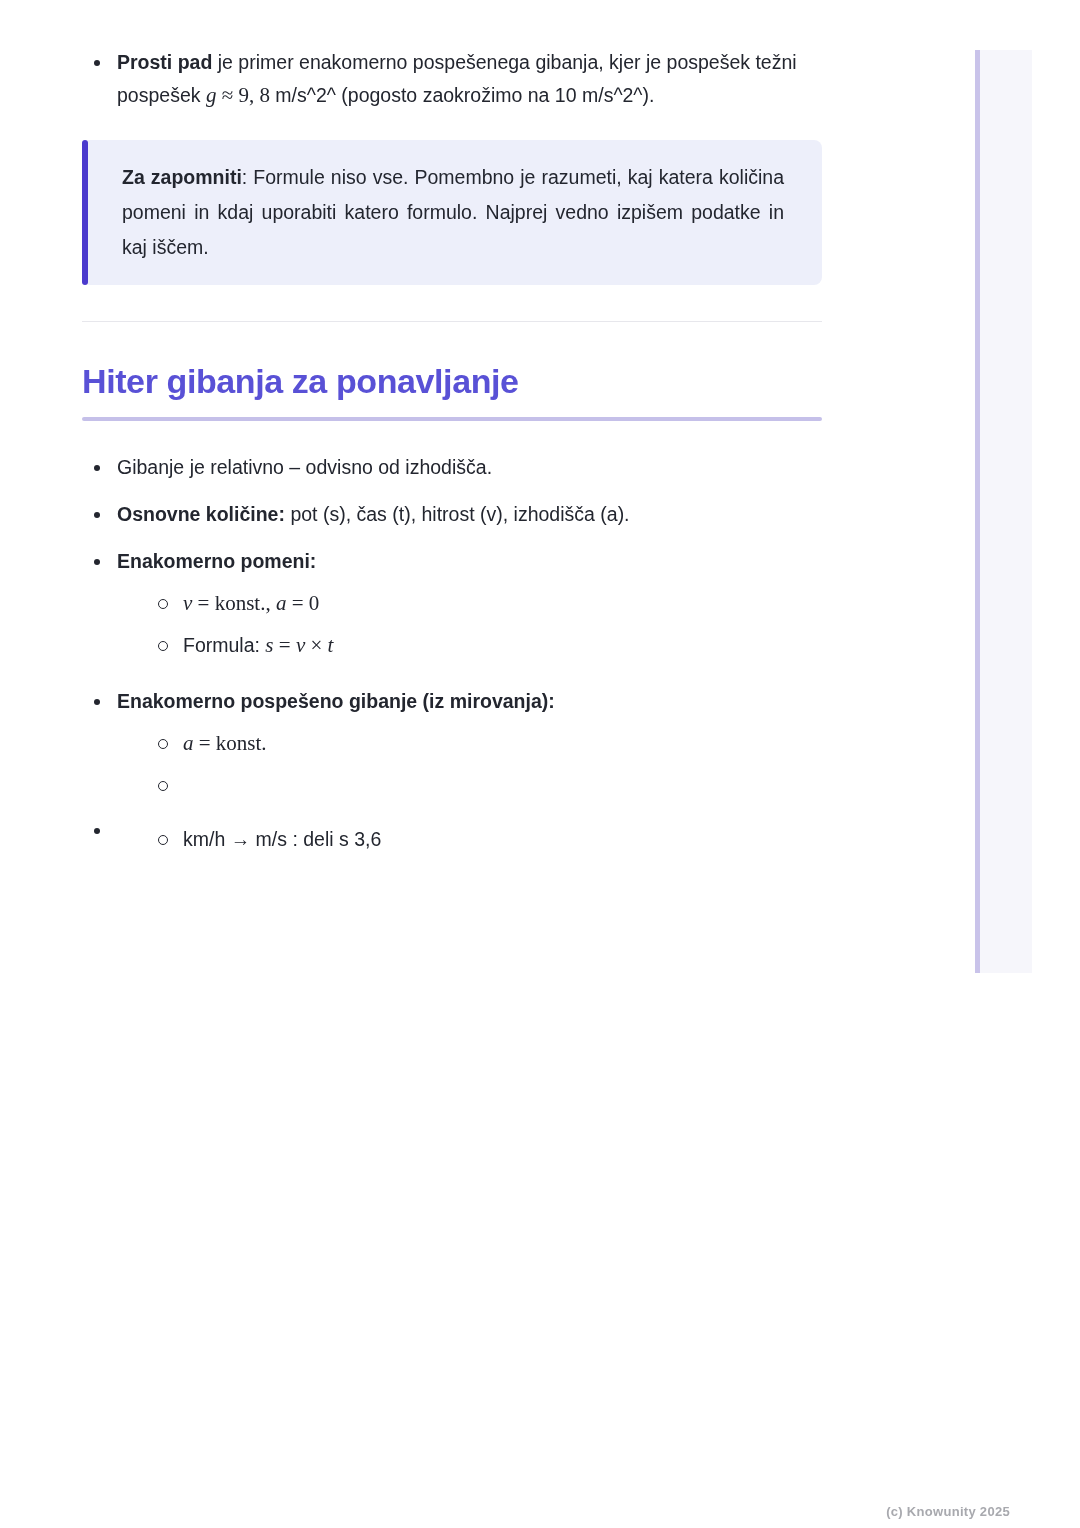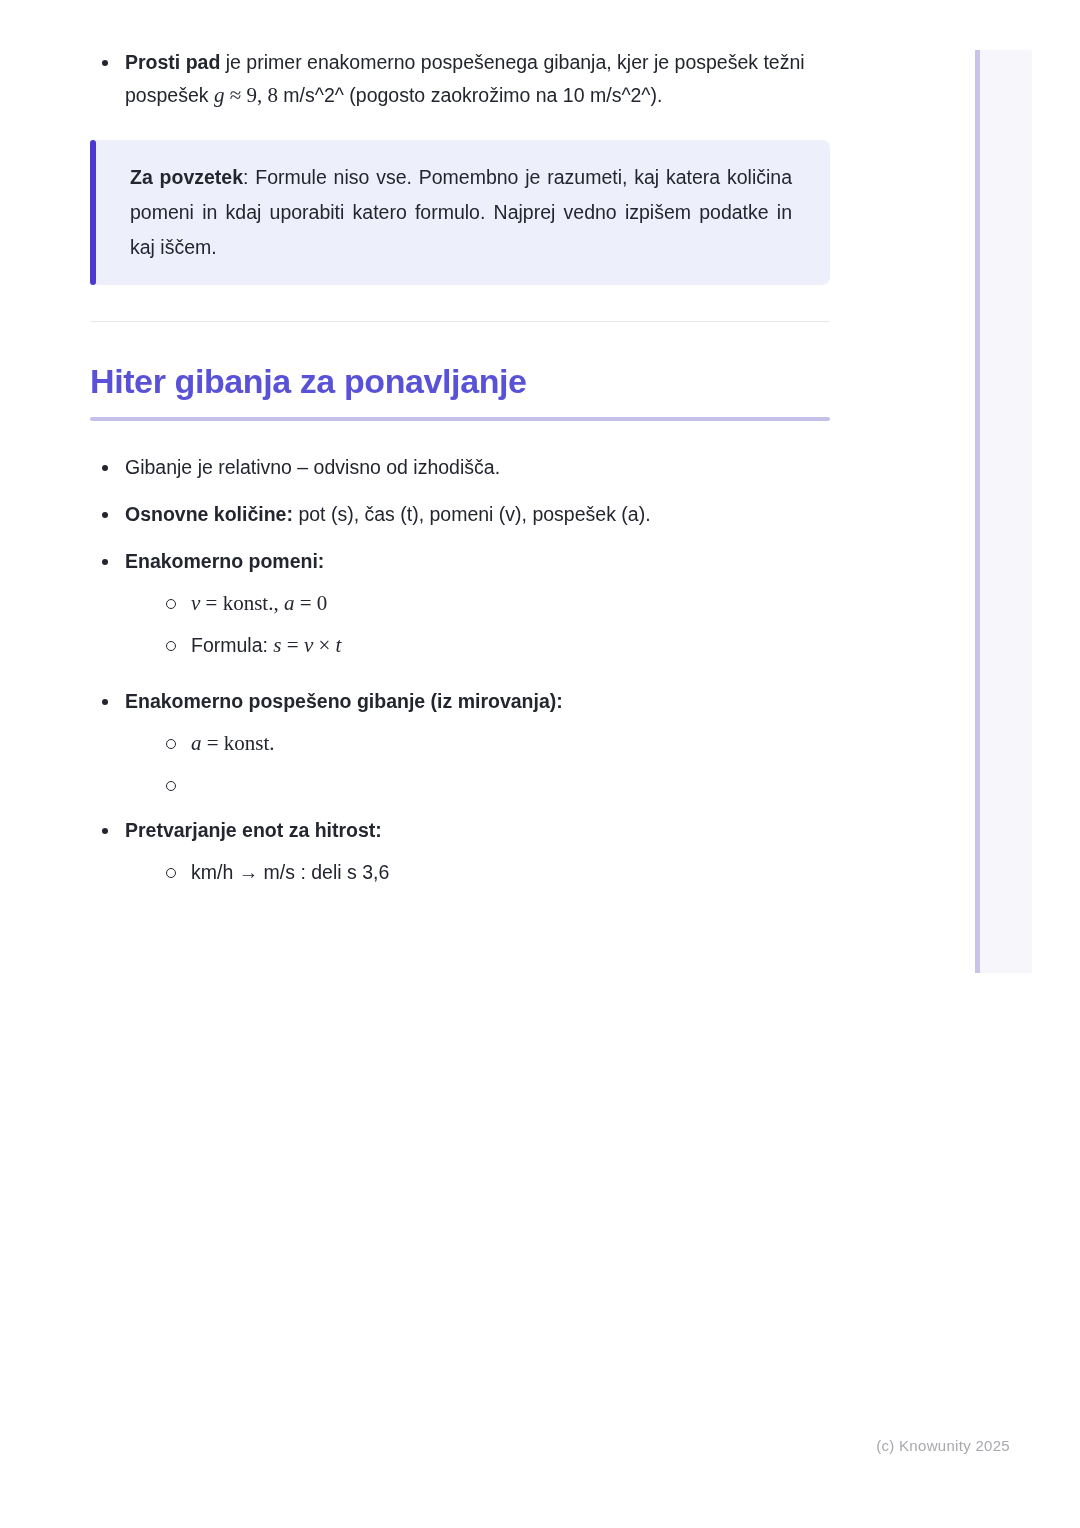--- a/index.html
+++ b/index.html
@@ -6,21 +6,21 @@
   .page{
     position:relative;
     width:1080px;height:1528px;
     background:#ffffff;
     font-family:"Liberation Sans", sans-serif;
     color:#23262f;
     overflow:hidden;
   }
   .content{
     position:absolute;
-    left:90px;top:46px;
+    left:82px;top:46px;
     width:740px;
   }
   
   .blist{list-style:none;margin:0;padding:0;}
   .blist > li{display:flex;align-items:flex-start;}
   .dot{
     width:6px;height:6px;border-radius:50%;
     background:#23262f;flex:none;
     margin:14px 17px 0 12px;
   }
@@ -86,60 +86,60 @@
     position:absolute;left:975px;top:50px;
     width:57px;height:923px;
     background:#f6f6fb;
   }
   .scroll-line{
     position:absolute;left:0;top:0;bottom:0;width:5px;
     background:#c9c3ea;
   }
   
   .footer{
-    position:absolute;top:1437px;right:70px;
-    font-size:15px;color:#a8a9ae;letter-spacing:0.3px;
+    position:absolute;top:1504px;right:70px;
+    font-size:13px;color:#a8a9ae;letter-spacing:0.3px;font-weight:bold;
   }
 </style>
 </head>
 <body>
 
 <div class="page">
   <div class="content">
 
     <ul class="blist intro-list">
       <li>
         <span class="dot"></span>
         <p class="li-text"><span class="seg seg-b">Prosti pad</span><span class="seg"> je primer enakomerno pospešenega gibanja, kjer je pospešek težni pospešek </span><span class="seg seg-it">g</span><span class="seg seg-rm"> ≈ 9, 8</span><span class="seg"> m/s^2^ (pogosto zaokrožimo na 10 m/s^2^).</span></p>
       </li>
     </ul>
 
     <div class="callout">
       <div class="callout-bar"></div>
-      <p class="callout-text"><span class="seg seg-b">Za povzetek</span><span class="seg">: Formule niso vse. Pomembno je razumeti, kaj katera količina pomeni in kdaj uporabiti katero formulo. Najprej vedno izpišem podatke in kaj iščem.</span></p>
+      <p class="callout-text"><span class="seg seg-b">Za zapomniti</span><span class="seg">: Formule niso vse. Pomembno je razumeti, kaj katera količina pomeni in kdaj uporabiti katero formulo. Najprej vedno izpišem podatke in kaj iščem.</span></p>
     </div>
 
     <hr class="divider">
 
     <h1 class="section-heading">Hiter gibanja za ponavljanje</h1>
     <div class="heading-underline"></div>
 
     <ul class="blist summary-list">
 
       <li>
         <span class="dot"></span>
         <div class="li-body">
           <p class="li-text"><span class="seg">Gibanje je relativno – odvisno od izhodišča.</span></p>
         </div>
       </li>
 
       <li>
         <span class="dot"></span>
         <div class="li-body">
-          <p class="li-text"><span class="seg seg-b">Osnovne količine:</span><span class="seg"> pot (s), čas (t), pomeni (v), pospešek (a).</span></p>
+          <p class="li-text"><span class="seg seg-b">Osnovne količine:</span><span class="seg"> pot (s), čas (t), hitrost (v), izhodišča (a).</span></p>
         </div>
       </li>
 
       <li>
         <span class="dot"></span>
         <div class="li-body">
           <p class="li-text"><span class="seg seg-b">Enakomerno pomeni:</span></p>
           <ul class="sub-list">
             <li>
               <span class="ring"></span>
@@ -165,21 +165,20 @@
             <li>
               <span class="ring"></span>
             </li>
           </ul>
         </div>
       </li>
 
       <li>
         <span class="dot"></span>
         <div class="li-body">
-          <p class="li-text"><span class="seg seg-b">Pretvarjanje enot za hitrost:</span></p>
           <ul class="sub-list">
             <li>
               <span class="ring"></span>
               <p class="li-text"><span class="seg">km/h → m/s : deli s 3,6</span></p>
             </li>
           </ul>
         </div>
       </li>
 
     </ul>

